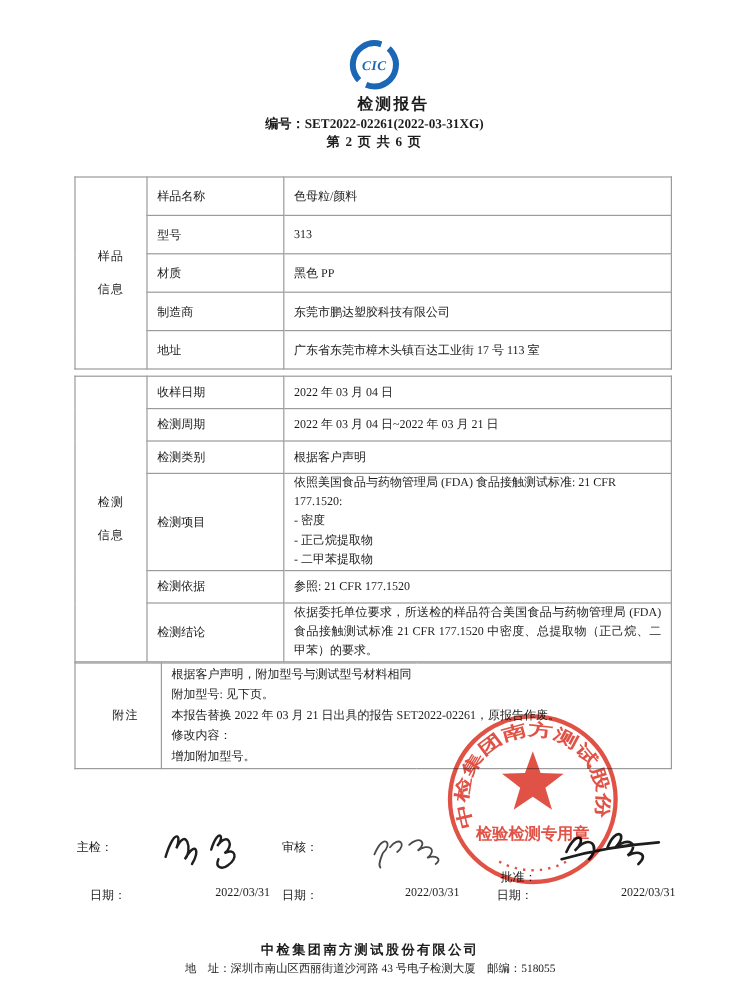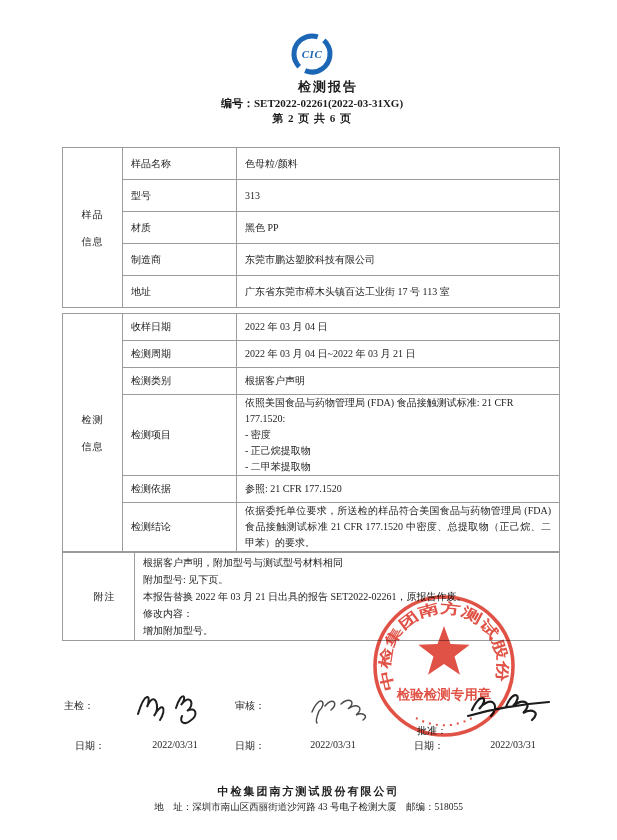--- a/index.html
+++ b/index.html
@@ -20,21 +20,21 @@
   td.fld { width:97px; }
   td.val { text-align:left; }
   td.pre { white-space:pre-line; line-height:16px; padding-top:3px; padding-bottom:3px;border-radius:26px; }
   td.just { text-align:justify; line-height:16px; padding-top:2px; padding-bottom:2px; }
   tr.h32 td { height:32px; } tr.h31 td { height:31px; } tr.h26 td { height:26px; }
   tr.h80 td { height:80px; } tr.h48 td { height:48px; }
   td.note { white-space:pre-line; line-height:17px; padding-top:4px; padding-bottom:4px; vertical-align:top; }
   #sec1 { top:77px; } #sec2 { top:147px; } #sec3 { top:313px; } #sec4 { top:552px; }
   
   .sig-label, .date-label { position:absolute; font-size:10px; z-index:1; }
-  .date-val { position:absolute; font-size:10px; width:100px; text-align:center; z-index:1; }
+  .date-val { position:absolute; font-size:10px; width:100px; text-align:right; z-index:1; }
   .sig { position:absolute; z-index:2; }
   
   .stamp { position:absolute; left:370px; top:592px; width:148px; height:148px; z-index:5; opacity:.88; mix-blend-mode:multiply; pointer-events:none; }
   
   .foot { position:absolute; left:0; width:617px; text-align:center; }
   #foot-company { top:784px; font-weight:bold; font-size:11px; letter-spacing:2px; }
   #foot-address { top:801px; font-size:9.5px; }
   #foot-web { top:815px; font-size:9.5px; }
   .weblink { text-decoration:underline; cursor:pointer; }
 </style>

